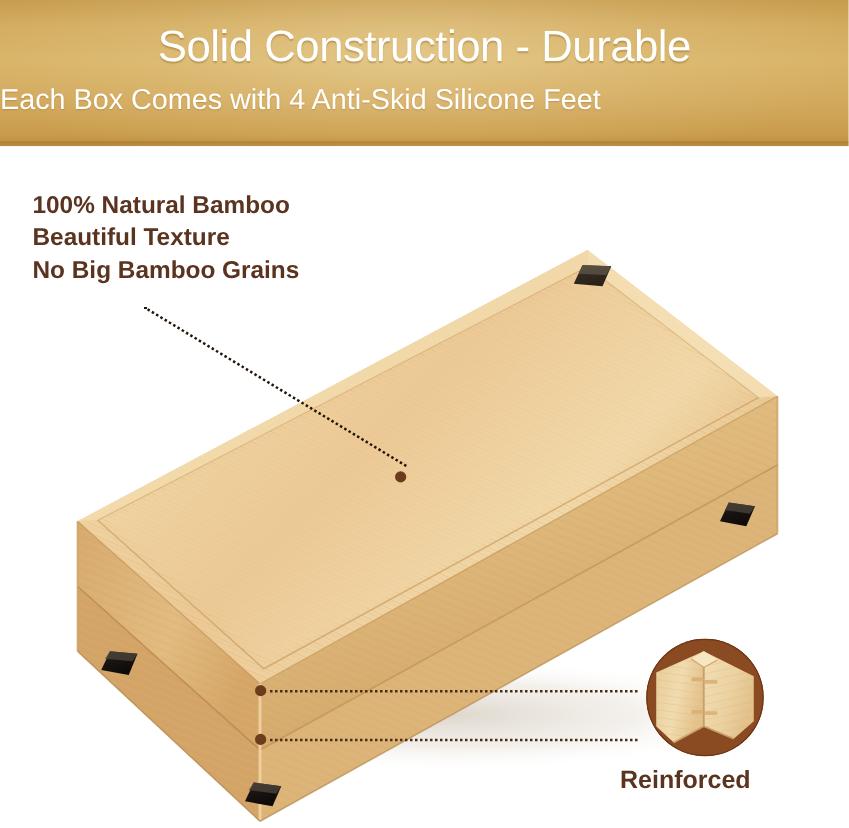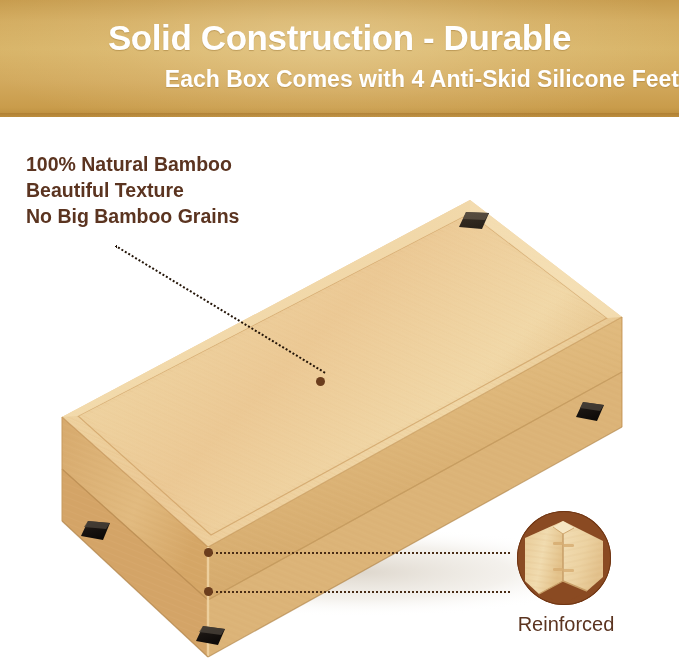--- a/index.html
+++ b/index.html
@@ -42,33 +42,33 @@
     left: 0; top: 0; width: 100%; height: 100%;
     background: radial-gradient(ellipse 70% 120% at 48% 35%, rgba(255,245,210,.30) 0%, rgba(255,240,200,.10) 45%, rgba(170,120,40,0) 75%);
     pointer-events: none;
   }
   .banner-title {
     position: absolute;
     left: 0; right: 0; top: 20px;
     text-align: center;
     color: #ffffff;
     font-size: 35px;
-    font-weight: bold;
+    font-weight: normal;
     letter-spacing: -0.4px;
     line-height: 1;
     text-shadow: 0 1px 1px rgba(130,90,25,.35);
     white-space: nowrap;
   }
   .banner-subtitle {
     position: absolute;
     left: 0; right: 0; top: 68px;
-    text-align: right;
+    text-align: left;
     color: #ffffff;
     font-size: 23px;
-    font-weight: bold;
+    font-weight: normal;
     line-height: 1;
     text-shadow: 0 1px 1px rgba(130,90,25,.30);
     white-space: nowrap;
   }
 
   
   .stage {
     position: absolute;
     left: 0; top: 117px;
     width: 679px; height: 545px;
@@ -85,24 +85,24 @@
     font-weight: bold;
     line-height: 1.33;
     white-space: nowrap;
   }
   .anno-left .ln { display: block; }
 
   .anno-corners {
     position: absolute;
     left: 496px; top: 495px;
     width: 140px;
-    text-align: center;
+    text-align: left;
     color: #5b3420;
     font-size: 20px;
-    font-weight: normal;
+    font-weight: bold;
     line-height: 1.28;
   }
   .anno-corners .ln { display: block; }
 
   
   .leader {
     position: absolute;
     border-top: 2.4px dotted #3a2414;
     transform-origin: 0 0;
     height: 0;

